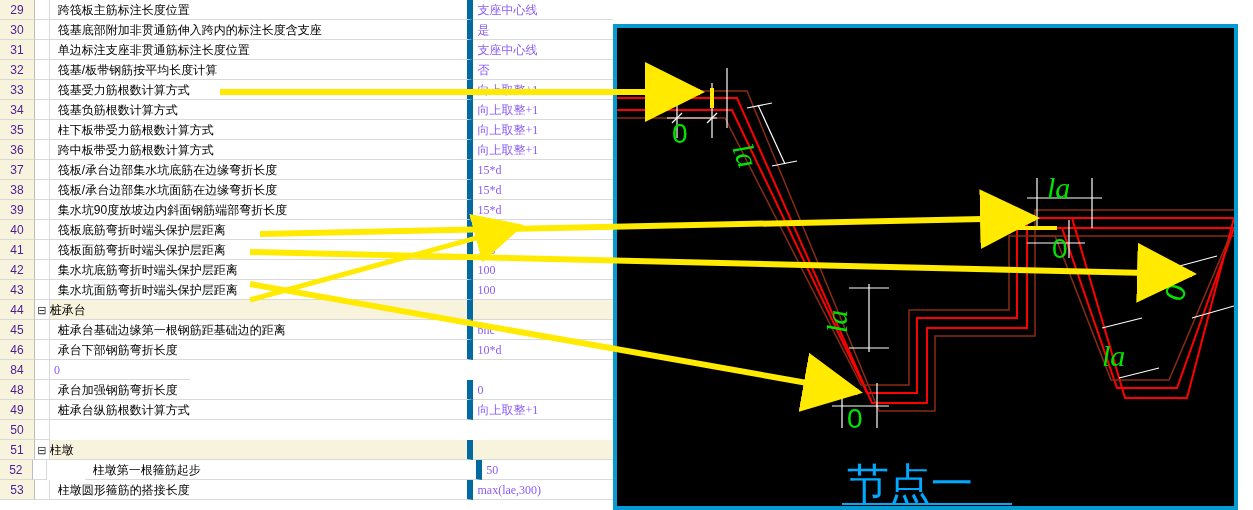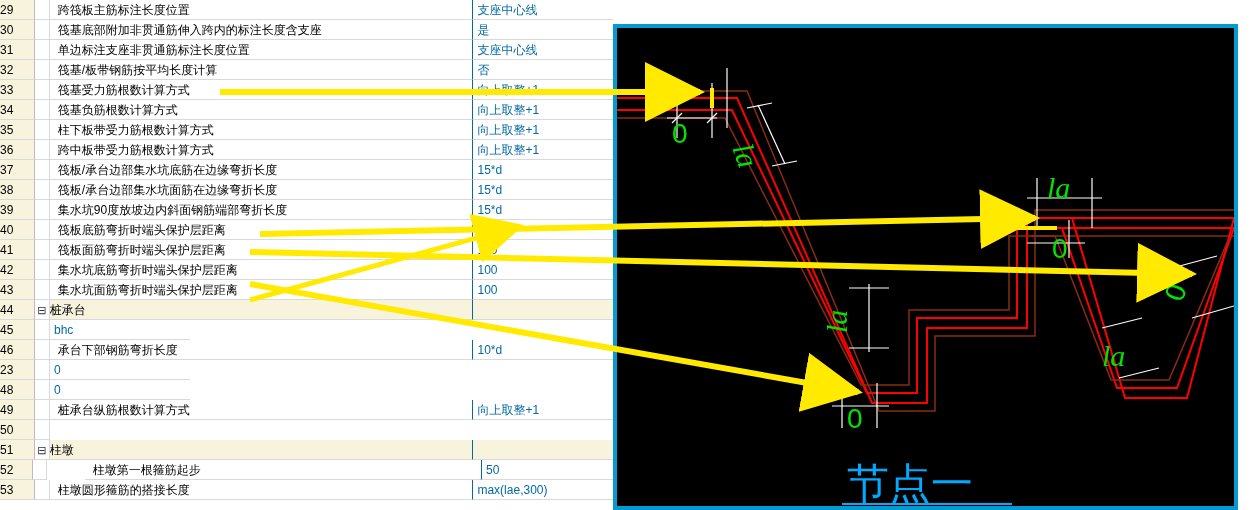--- a/index.html
+++ b/index.html
@@ -27,55 +27,56 @@
     background: #fff;
   }
   .row {
     display: flex;
     height: 20px;
     line-height: 20px;
     box-sizing: border-box;
   }
   .cell-num {
     width: 34px;
-    text-align: left;
+    text-align: center;
     border-right: 1px solid #bcbcbc;
     border-bottom: 1px solid #d9d9d9;
     background: #f7f3dc;
-    color: #000000;
+    color: #4c1d95;
   }
   .cell-tree {
     width: 14px;
     text-align: center;
     border-right: 1px solid #d9d9d9;
     border-bottom: 1px solid #d9d9d9;
     font-size: 11px;
     color: #333;
     background: #fff;
   }
   .row.group .cell-tree { background:#fff; }
   .cell-label {
     width: 425px;
     padding-left: 8px;
-    border-right: 1px solid #0369a1;
+    border-right: 6px solid #0369a1;
     border-bottom: 1px solid #d9d9d9;
     color: #000;
     box-sizing: border-box;
     white-space: nowrap;
     overflow: hidden;
   }
   .row.group .cell-label { background:#fff; font-weight: normal; }
   .cell-value {
     width: 140px;
     padding-left: 4px;
     border-bottom: 1px solid #d9d9d9;
-    color: #0369a1;
+    color: #8b5cf6;
     box-sizing: border-box;
     white-space: nowrap;
     overflow: hidden;
+    font-family: Liberation Serif, serif;
   }
   .row.group .cell-num,
   .row.group .cell-label,
   .row.group .cell-value { background:#f7f3dc; }
 
   
   .cad {
     position: absolute;
     left: 613px;
     top: 24px;
@@ -198,36 +199,38 @@
       </div>
       <div class="row group">
         <div class="cell-num">44</div>
         <div class="cell-tree">⊟</div>
         <div class="cell-label" style="padding-left: 0px;">桩承台</div>
         <div class="cell-value"></div>
       </div>
       <div class="row">
         <div class="cell-num">45</div>
         <div class="cell-tree"></div>
+        <div class="cell-label" style="padding-left: 8px;">桩承台基础边缘第一根钢筋距基础边的距离</div>
         <div class="cell-value">bhc</div>
       </div>
       <div class="row">
         <div class="cell-num">46</div>
         <div class="cell-tree"></div>
         <div class="cell-label" style="padding-left: 8px;">承台下部钢筋弯折长度</div>
         <div class="cell-value">10*d</div>
       </div>
       <div class="row">
-        <div class="cell-num">23</div>
+        <div class="cell-num">84</div>
         <div class="cell-tree"></div>
         <div class="cell-value">0</div>
       </div>
       <div class="row">
         <div class="cell-num">48</div>
         <div class="cell-tree"></div>
+        <div class="cell-label" style="padding-left: 8px;">承台加强钢筋弯折长度</div>
         <div class="cell-value">0</div>
       </div>
       <div class="row">
         <div class="cell-num">49</div>
         <div class="cell-tree"></div>
         <div class="cell-label" style="padding-left: 8px;">桩承台纵筋根数计算方式</div>
         <div class="cell-value">向上取整+1</div>
       </div>
       <div class="row">
         <div class="cell-num">50</div>

